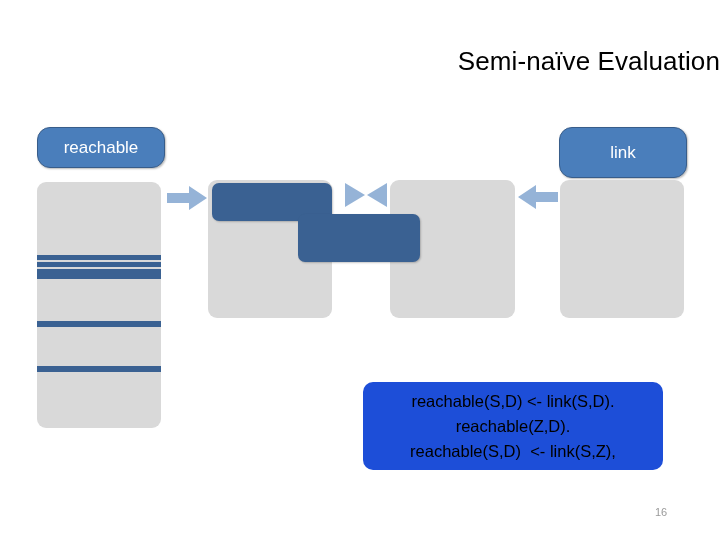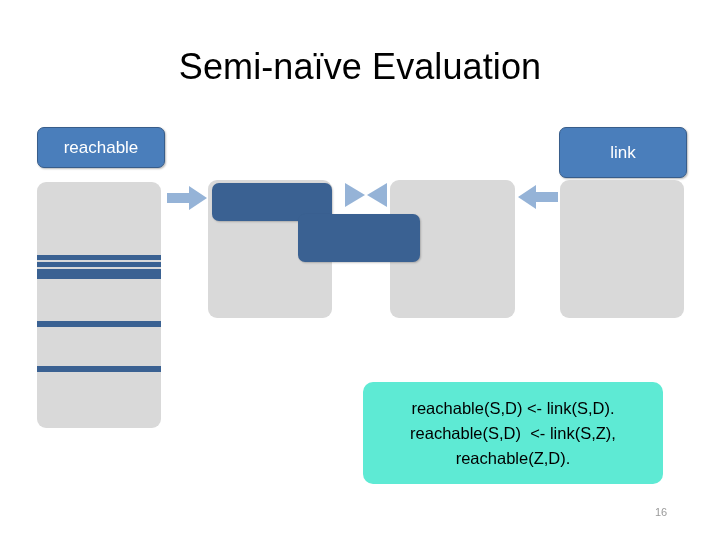--- a/index.html
+++ b/index.html
@@ -21,35 +21,35 @@
     height: 540px;
     background: #FFFFFF;
   }
 
   
   .slide-title {
     position: absolute;
     left: 0;
     top: 46px;
     width: 720px;
-    text-align: center;
-    font-size: 36px;
+    text-align: right;
+    font-size: 26px;
     font-weight: 400;
     color: #000000;
     letter-spacing: 0.1px;
     white-space: nowrap;
   }
 
   
   .pill {
     position: absolute;
     box-sizing: border-box;
     background: #4A7EBB;
     border: 1px solid #385D8A;
-    border-radius: 7px;
+    border-radius: 13px;
     color: #FFFFFF;
     font-size: 17px;
     display: flex;
     align-items: center;
     justify-content: center;
     box-shadow: 1px 1px 2px rgba(0,0,0,0.28);
   }
   .pill-reachable {
     left: 37px;
     top: 127px;
@@ -110,22 +110,22 @@
     width: 42px;
     height: 24px;
   }
 
   
   .rule-box {
     position: absolute;
     left: 363px;
     top: 382px;
     width: 300px;
-    height: 102px;
-    background: #5eead4;
+    height: 88px;
+    background: #1d4ed8;
     border-radius: 10px;
     display: flex;
     flex-direction: column;
     align-items: center;
     justify-content: center;
     color: #000000;
     font-size: 16.5px;
     line-height: 25px;
   }
   .rule-line { white-space: pre; }
@@ -183,19 +183,19 @@
       <polygon points="40,7 18,7 18,0 0,12 18,24 18,17 40,17" fill="#95B3D7"></polygon>
     </svg>
   </div>
 
   <div class="pill pill-link">link</div>
 
   <div class="relbox relbox-4"></div>
 
   <div class="rule-box">
     <div class="rule-line">reachable(S,D) &lt;- link(S,D).</div>
+    <div class="rule-line">reachable(Z,D).</div>
     <div class="rule-line">reachable(S,D)  &lt;- link(S,Z),</div>
-    <div class="rule-line">reachable(Z,D).</div>
   </div>
 
   <div class="slide-number">16</div>
 
 </div>
 
 </body></html>

